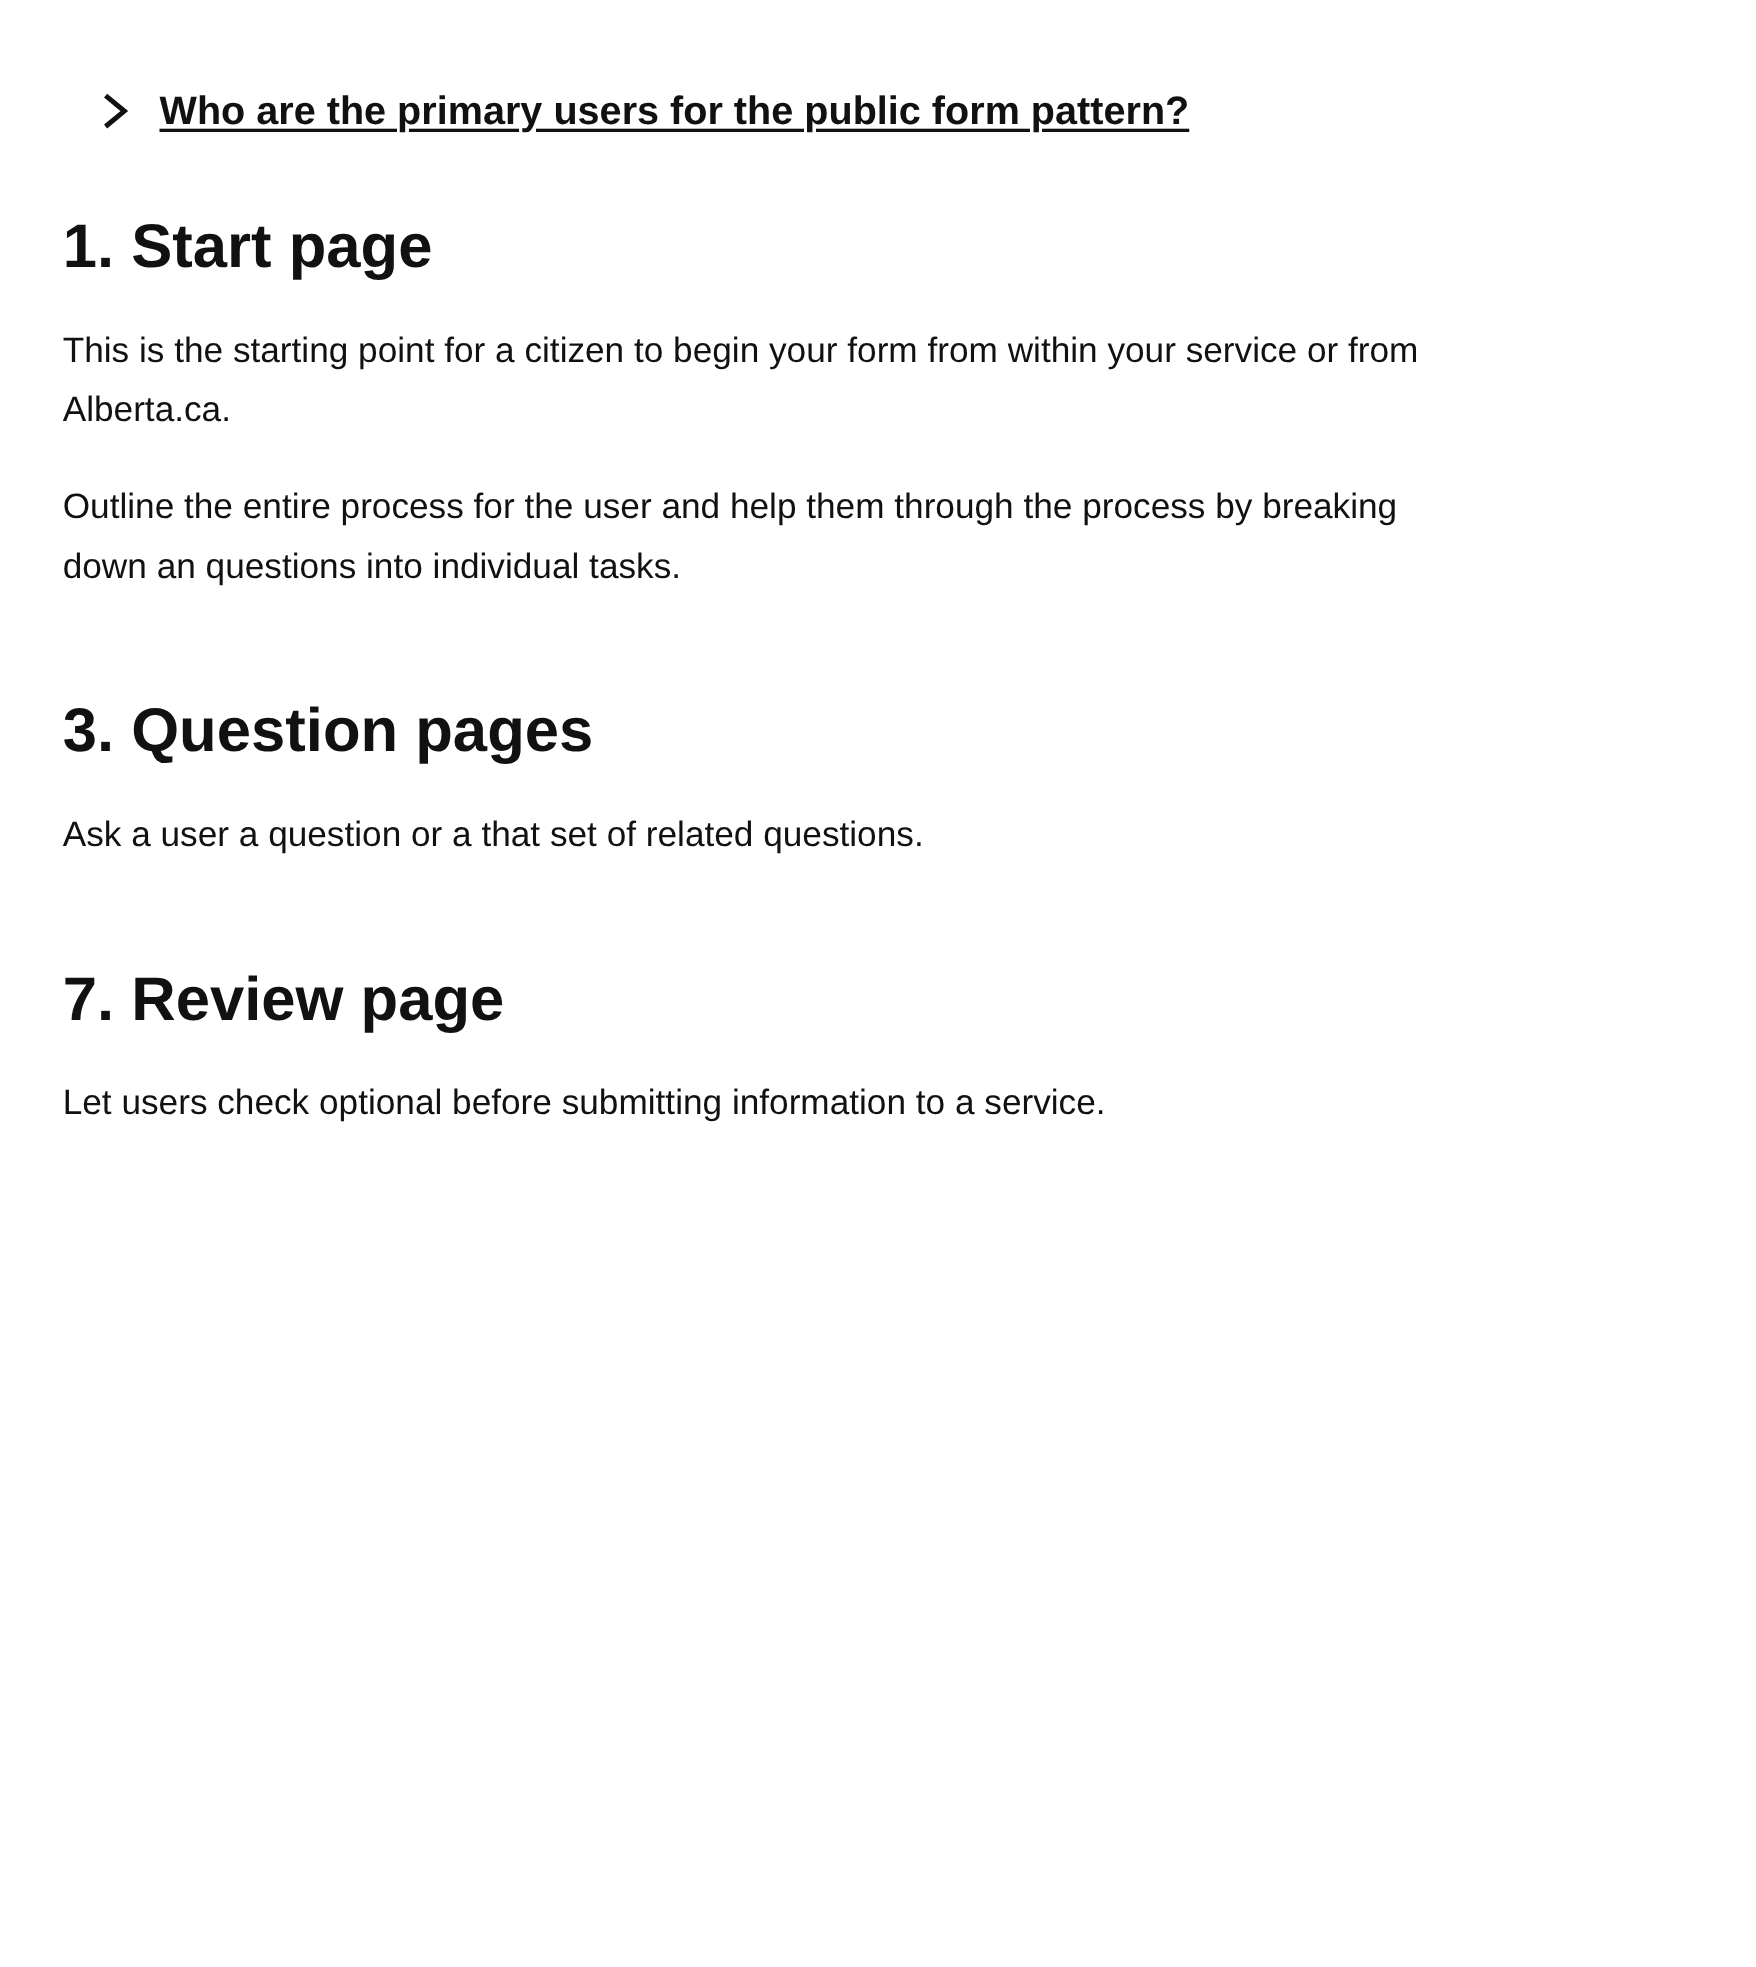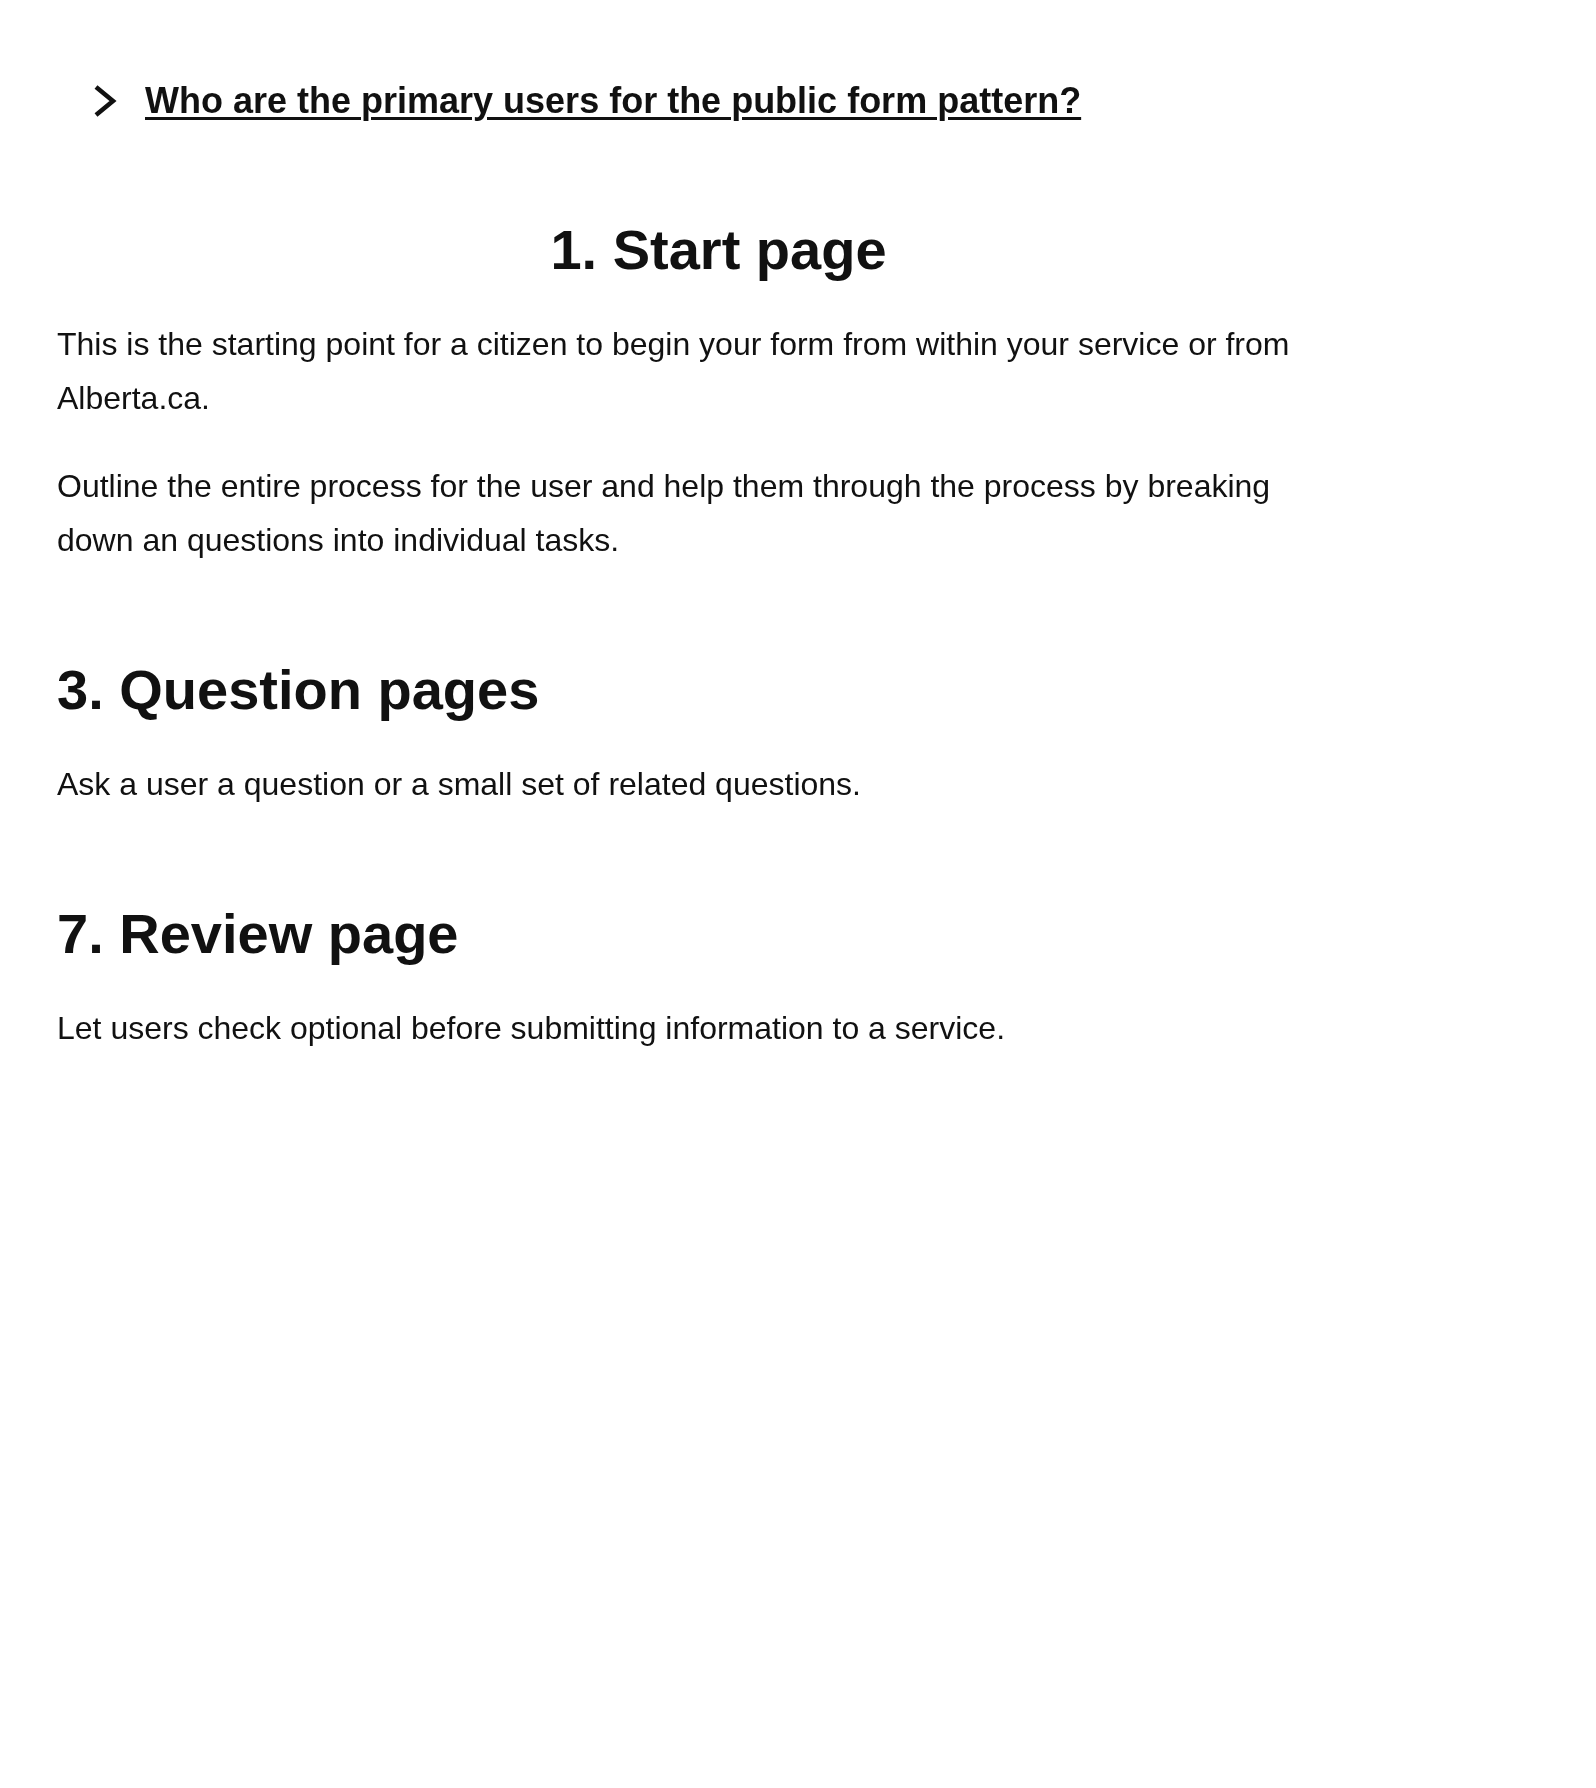--- a/index.html
+++ b/index.html
@@ -59,22 +59,21 @@
     letter-spacing: 0;
   }
   h2 {
     font-size: 56px;
     line-height: 67px;
     font-weight: 700;
     margin: 89px 0 0 0;
     letter-spacing: 0;
   }
   section[data-first="true"] h2 {
-    margin-top: 93px;
-    text-align: center;
+    margin-top: 67px;
   }
 
   
   p {
     font-size: 32px;
     line-height: 54px;
     margin: 34px 0 0 0;
     max-width: 1280px;
   }
 </style>
@@ -99,21 +98,21 @@
     <h2>1. Start page</h2>
     <p>This is the starting point for a citizen to begin your form from within your service or from Alberta.ca.</p>
   </section>
 
   <section>
     <p>Outline the entire process for the user and help them through the process by breaking down an questions into individual tasks.</p>
   </section>
 
   <section>
     <h2>3. Question pages</h2>
-    <p>Ask a user a question or a small set of related questions.</p>
+    <p>Ask a user a question or a that set of related questions.</p>
   </section>
 
   <section>
     <h2>7. Review page</h2>
     <p>Let users check optional before submitting information to a service.</p>
   </section>
 
 
 </div>
 

